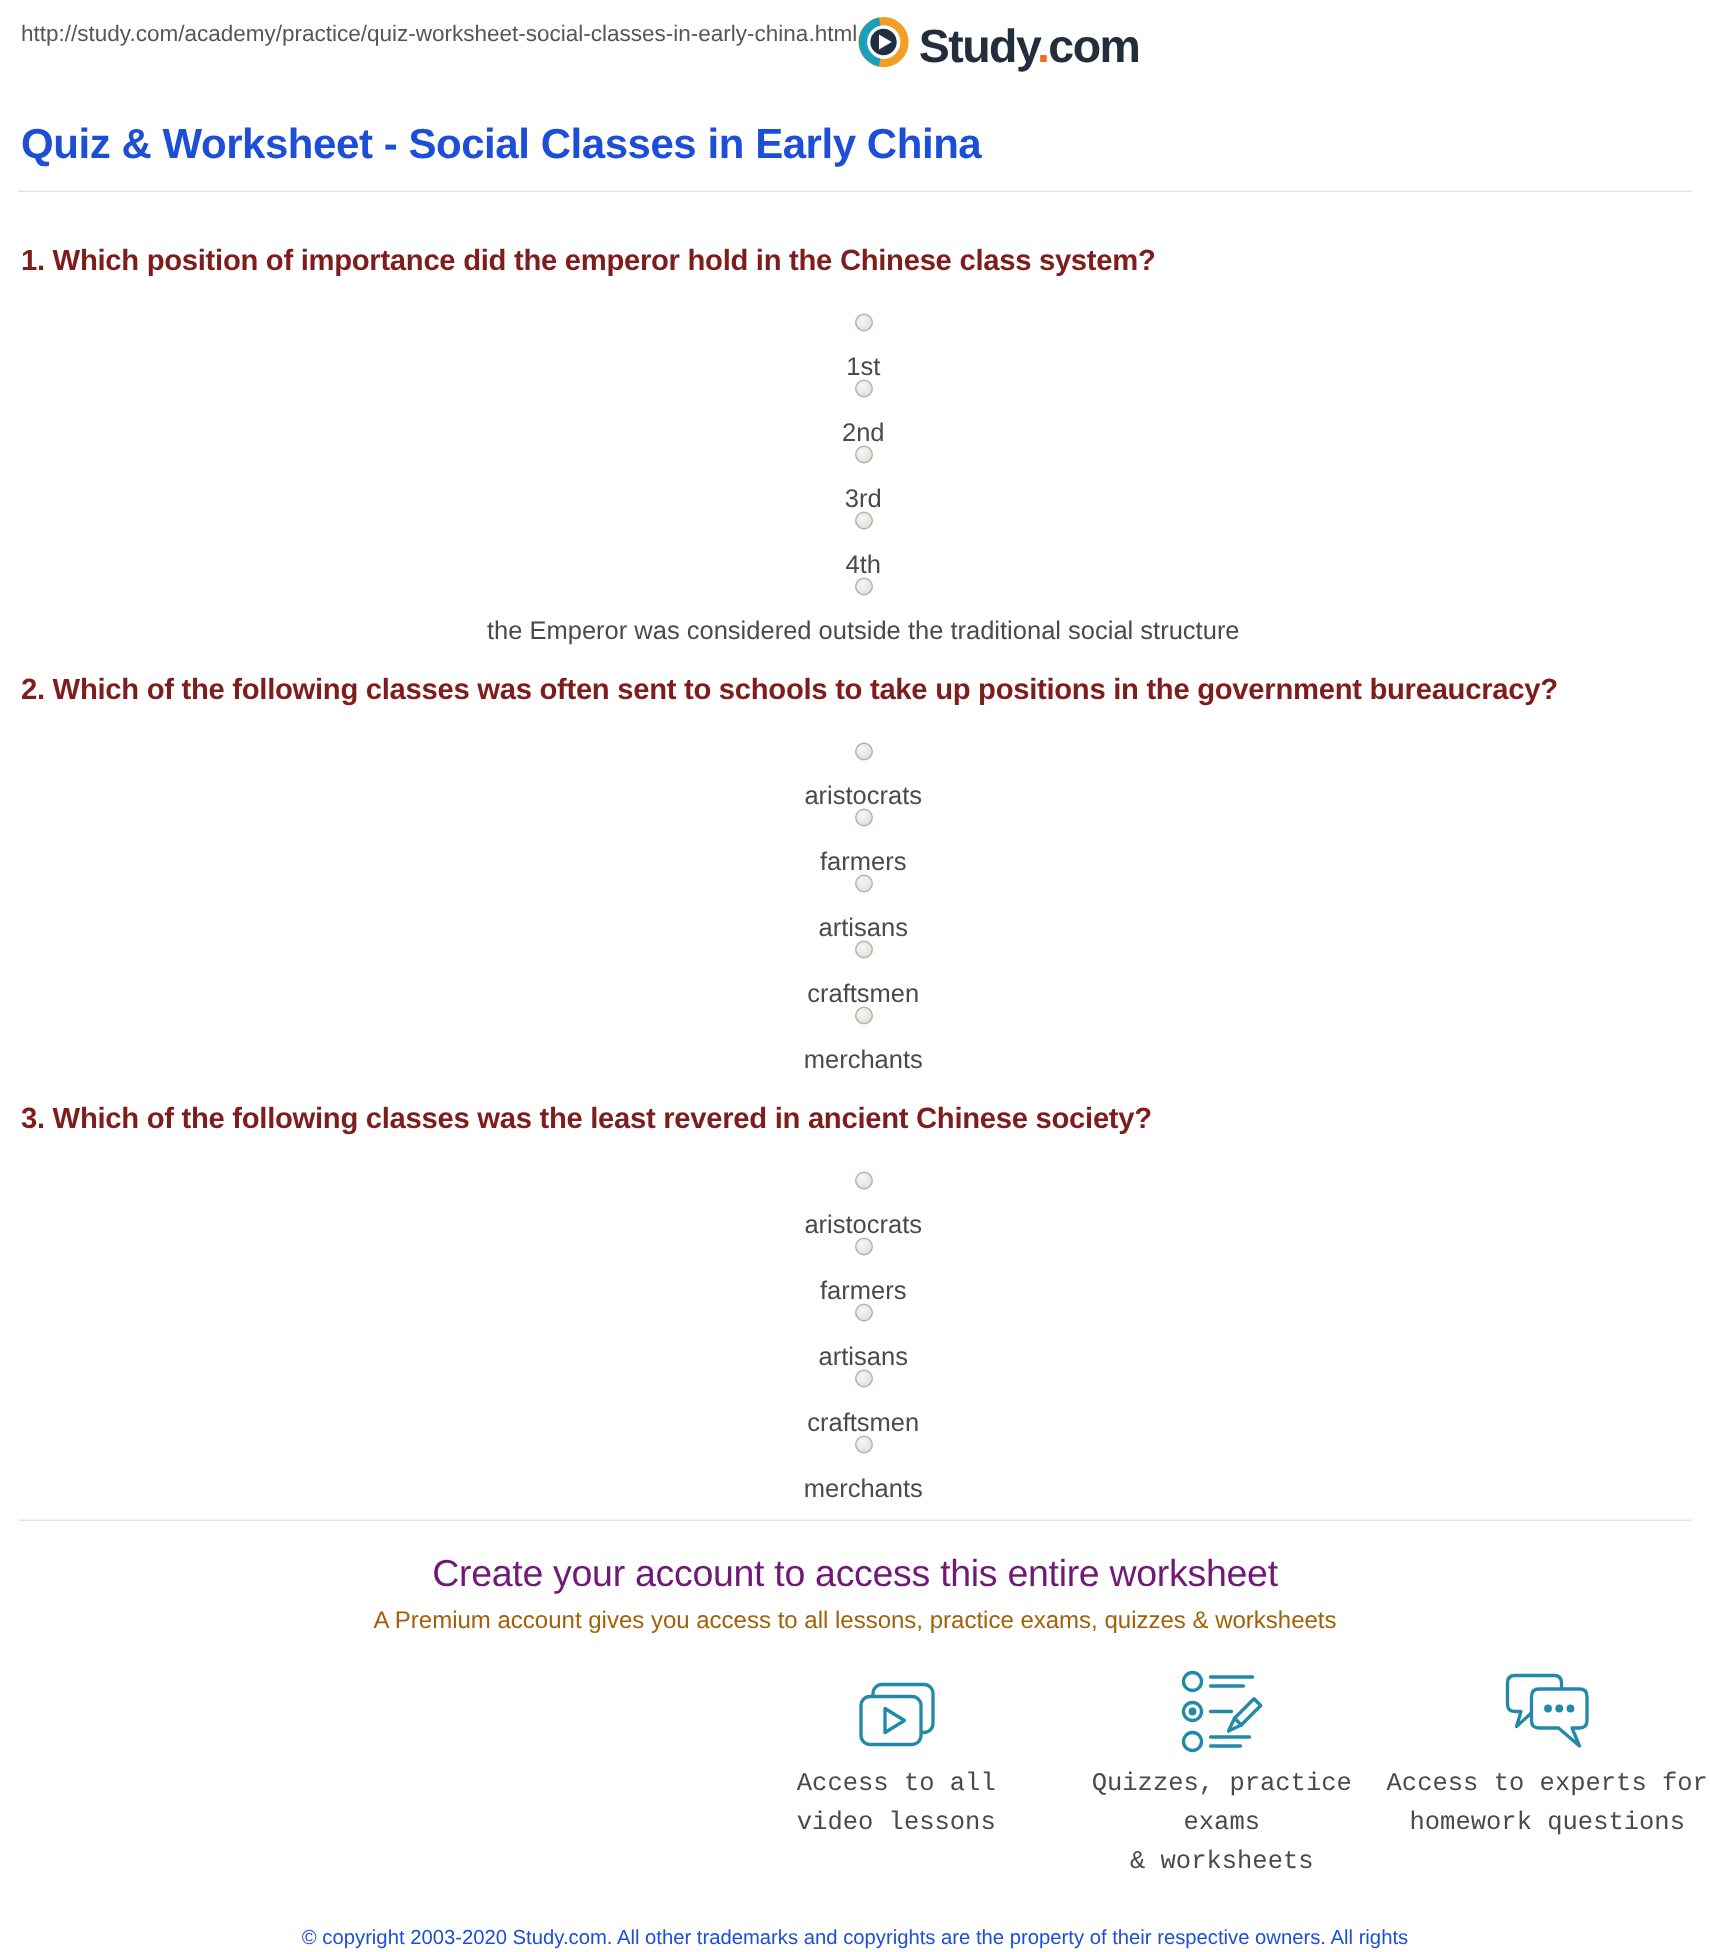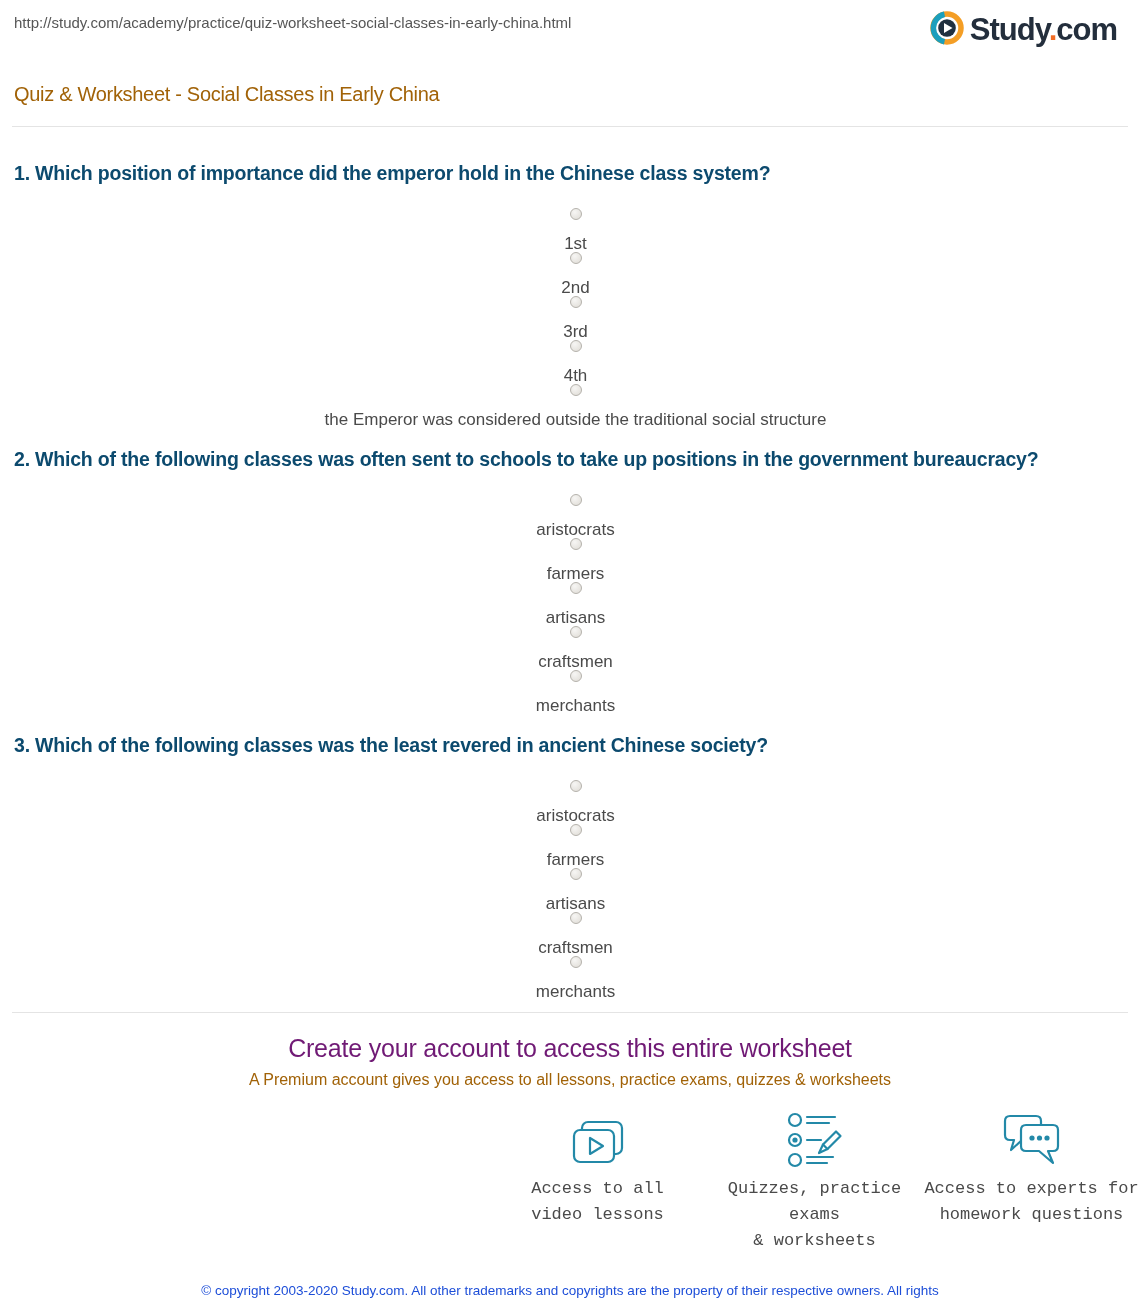--- a/index.html
+++ b/index.html
@@ -6,36 +6,36 @@
   html,body { margin:0; padding:0; }
   body {
     width:1140px; height:1301px;
     background:#ffffff;
     font-family:"Liberation Sans", sans-serif;
     color:#4a4a4a;
     overflow:hidden;
     position:relative;
   }
   
-  .header { display:flex; justify-content:space-between; align-items:flex-start; padding:10px 16px 0 14px; }
+  .header { display:flex; justify-content:flex-start; align-items:flex-start; padding:10px 16px 0 14px; }
   .url { font-size:15px; color:#565656; padding-top:4px; }
   .logo { display:flex; align-items:center; gap:5px; margin-right:7px; }
   .logo-text { font-size:31px; font-weight:bold; color:#232e3c; letter-spacing:-1px; line-height:36px; }
   .logo-text .dot { color:#f26c23; }
   
   .page-title {
     margin:28px 14px 0 14px;
-    font-size:20px; line-height:33px;
-    font-weight:400; color:#a16207; letter-spacing:-0.3px;
+    font-size:28px; line-height:33px;
+    font-weight:700; color:#1d4ed8; letter-spacing:-0.3px;
   }
   .divider { border:none; border-top:1px solid #e4e4e4; margin:15px 12px 0 12px; }
   
   .question { margin:35px 14px 0 14px; }
   .question + .question { margin-top:44px; }
-  .question-title { font-size:19.5px; line-height:22px; font-weight:700; color:#0c4a6e; letter-spacing:-0.2px; }
+  .question-title { font-size:19.5px; line-height:22px; font-weight:700; color:#7f1d1d; letter-spacing:-0.2px; }
   .options { list-style:none; margin:0; padding:0; }
   .option-row { display:flex; align-items:center; gap:14px; margin-top:24px; padding-left:11px; height:20px;flex-direction:column; }
   .radio {
     width:12px; height:12px; flex:0 0 12px;
     border-radius:50%;
     border:1px solid #b5b2ac;
     background:radial-gradient(circle at 38% 32%, #f7f6f4, #dedbd5);
   }
   .option-label { font-size:17px; color:#4a4a4a; }
   

